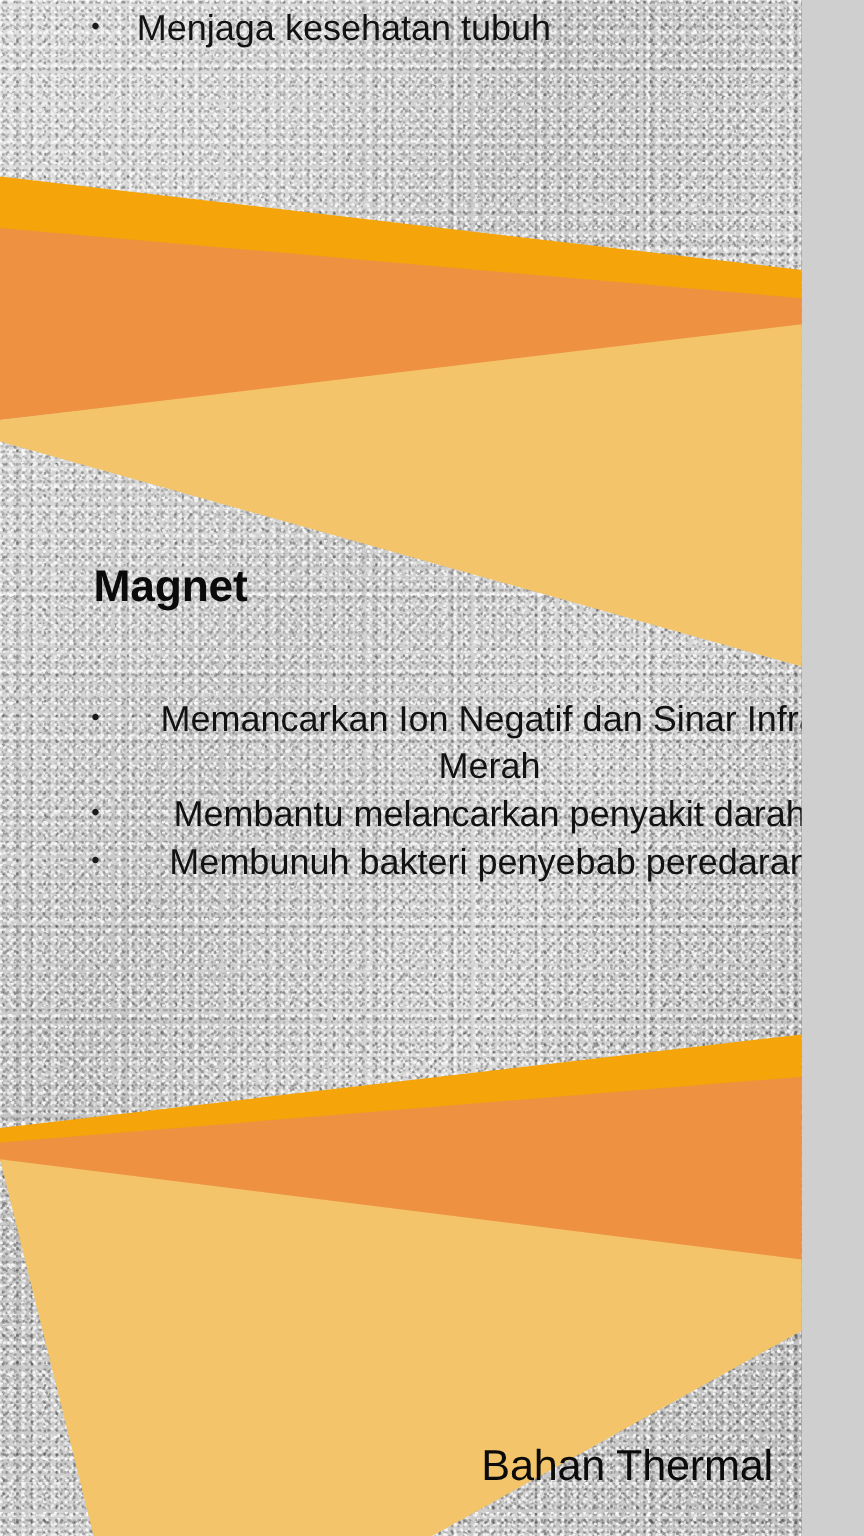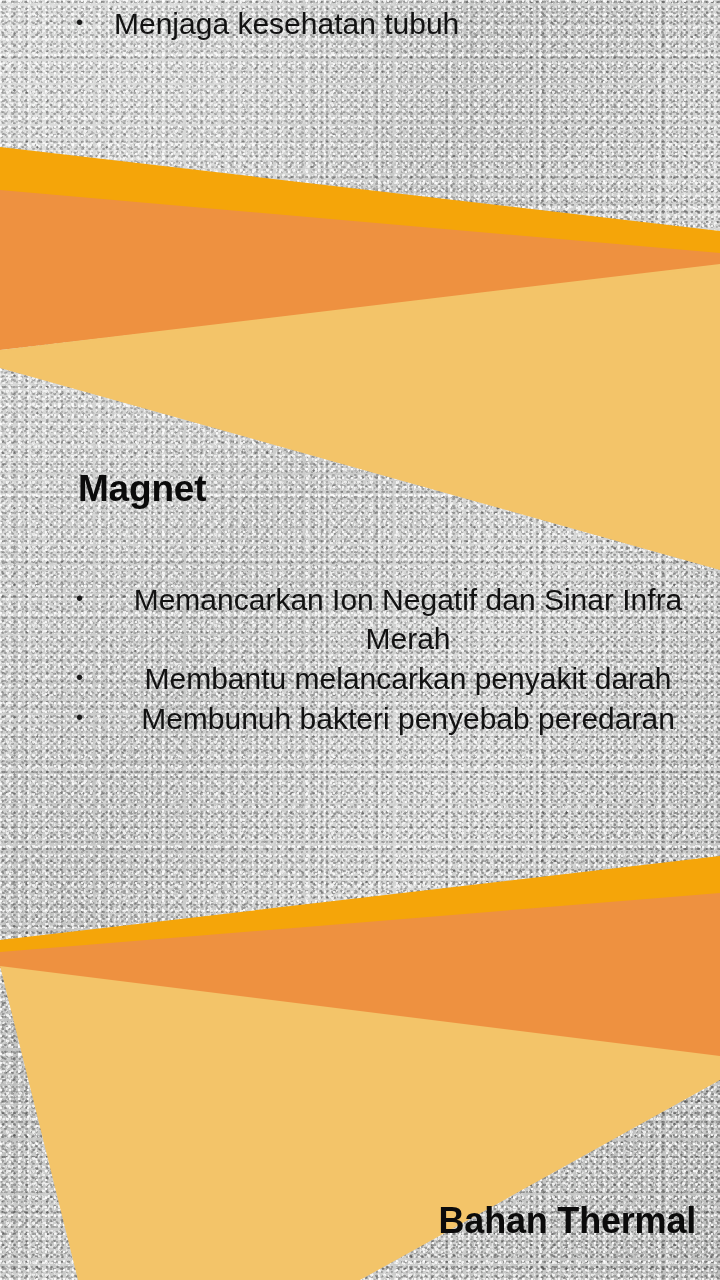--- a/index.html
+++ b/index.html
@@ -7,21 +7,21 @@
   body{
     font-family:"Liberation Sans", sans-serif;
     background:#cfcfcf;
     overflow:hidden;
     position:relative;
   }
 
   
   #slide{
     position:absolute; inset:0;
-    width:720px; height:1280px;
+    width:668px; height:1280px;
     overflow:hidden;
     background:#4d7c0f;
   }
   .concrete{
     position:absolute; inset:0;
     background-color:#cfd0cf;
     background-image:
       radial-gradient(circle at 11% 7%,  rgba(255,255,255,.85) 0 1.1px, rgba(0,0,0,0) 1.6px),
       radial-gradient(circle at 31% 19%, rgba(60,60,60,.40) 0 1.0px, rgba(0,0,0,0) 1.5px),
       radial-gradient(circle at 57% 9%,  rgba(255,255,255,.70) 0 1.3px, rgba(0,0,0,0) 1.8px),
@@ -68,21 +68,21 @@
     left:78px;
     font-weight:bold;
     color:#0b0b0b;
     letter-spacing:-0.2px;
   }
   #magnet-heading{ top:468px; font-size:37px; }
 
   #footer-heading{
     position:absolute;
     right:24px; top:1200px;
-    font-size:36px; font-weight:bold;
+    font-size:36px; font-weight:normal;
     color:#0b0b0b;
     letter-spacing:-0.2px;
   }
 
   .bullets{
     position:absolute;
     left:70px;
     width:632px;
     list-style:none;
   }

